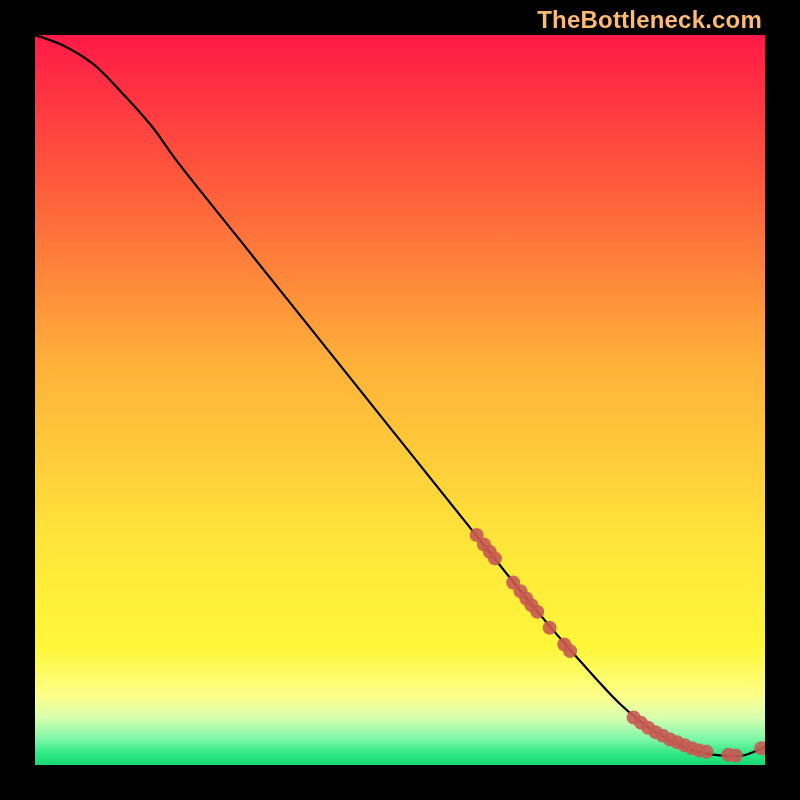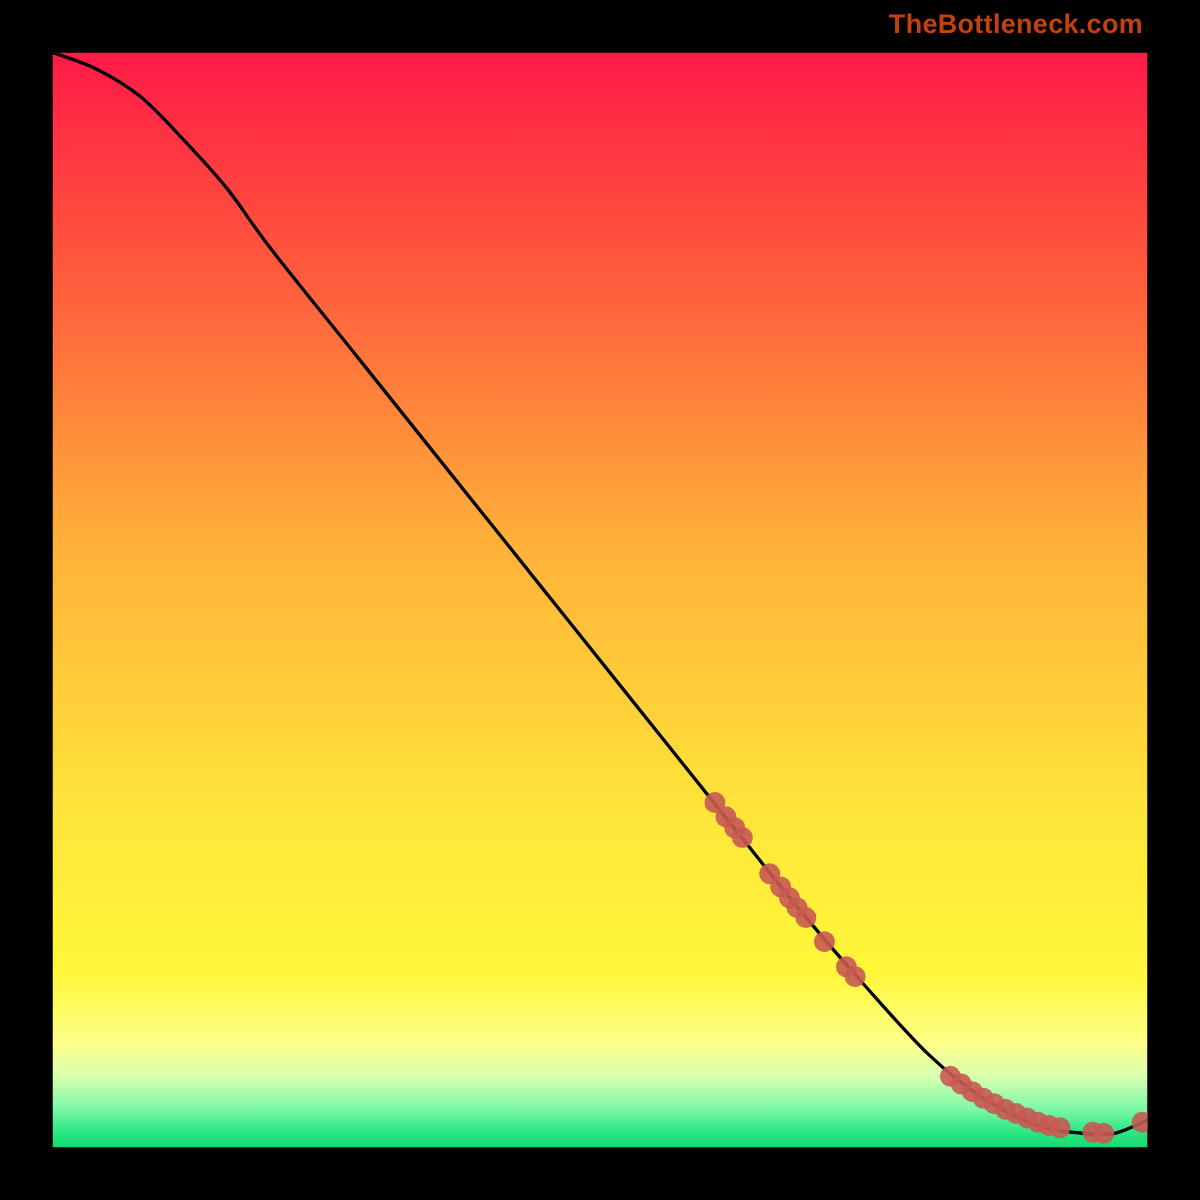--- a/index.html
+++ b/index.html
@@ -23,22 +23,22 @@
     position: absolute;
     left: 0;
     top: 0;
     width: 730px;
     height: 730px;
   }
   .watermark {
     position: absolute;
     top: 6px;
     right: 38px;
-    color: #c2410c;
-    font-size: 18px;
+    color: #fdba74;
+    font-size: 24px;
     font-weight: 600;
     letter-spacing: 0.2px;
     user-select: none;
   }
   svg { display: block; }
 </style>
 </head>
 <body>
 
 <div class="watermark">TheBottleneck.com</div>

